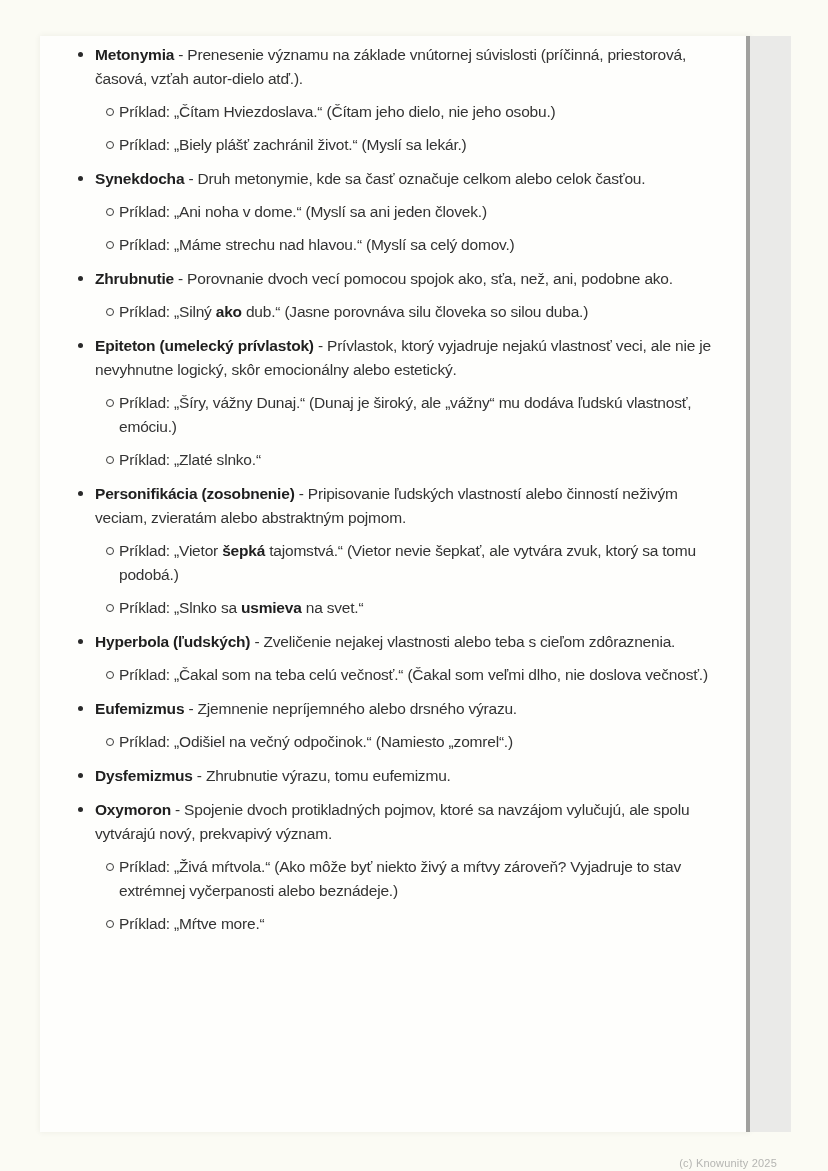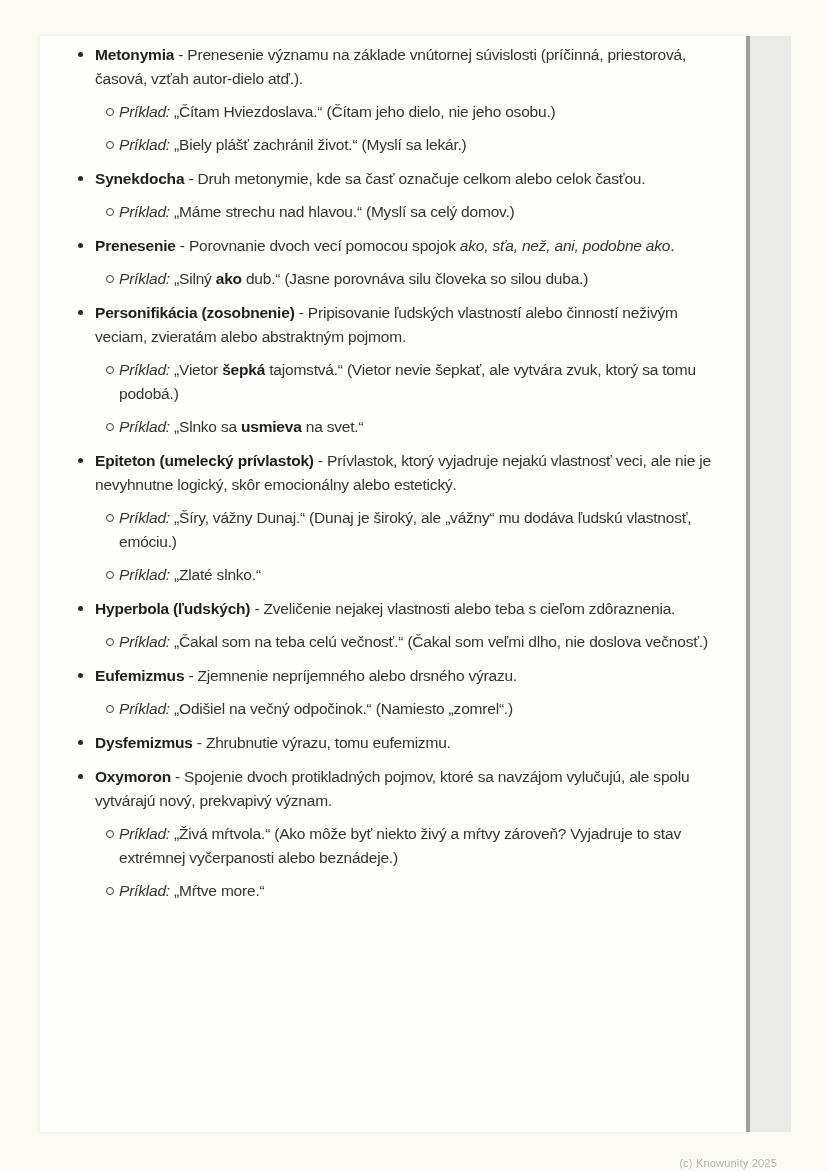--- a/index.html
+++ b/index.html
@@ -80,21 +80,21 @@
     position: absolute;
     left: -13px;
     top: 8px;
     width: 6px;
     height: 6px;
     border-radius: 50%;
     border: 1.4px solid #3a3a3a;
     background: transparent;
   }
   .seg-b { font-weight: bold; color: var(--bold-text); }
-  .seg-i { font-style: italic; }
+  .seg-i { }
   .watermark {
     position: absolute;
     top: 1156px;
     right: 51px;
     z-index: 3;
     font-size: 11px;
     line-height: 14px;
     letter-spacing: 0.2px;
     color: var(--watermark-text);
   }
@@ -107,41 +107,42 @@
       <li>
         <div><span class="seg-b">Metonymia</span><span class="seg-n"> - Prenesenie významu na základe vnútornej súvislosti (príčinná, priestorová, časová, vzťah autor-dielo atď.).</span></div>
         <ul class="l2">
           <li><span class="seg-i">Príklad:</span><span class="seg-n"> „Čítam Hviezdoslava.“ (Čítam jeho dielo, nie jeho osobu.)</span></li>
           <li><span class="seg-i">Príklad:</span><span class="seg-n"> „Biely plášť zachránil život.“ (Myslí sa lekár.)</span></li>
         </ul>
       </li>
       <li>
         <div><span class="seg-b">Synekdocha</span><span class="seg-n"> - Druh metonymie, kde sa časť označuje celkom alebo celok časťou.</span></div>
         <ul class="l2">
+          <li><span class="seg-i">Príklad:</span><span class="seg-n"> „Ani noha v dome.“ (Myslí sa ani jeden človek.)</span></li>
           <li><span class="seg-i">Príklad:</span><span class="seg-n"> „Máme strechu nad hlavou.“ (Myslí sa celý domov.)</span></li>
         </ul>
       </li>
       <li>
-        <div><span class="seg-b">Prenesenie</span><span class="seg-n"> - Porovnanie dvoch vecí pomocou spojok </span><span class="seg-i">ako, sťa, než, ani, podobne ako</span><span class="seg-n">.</span></div>
+        <div><span class="seg-b">Zhrubnutie</span><span class="seg-n"> - Porovnanie dvoch vecí pomocou spojok </span><span class="seg-i">ako, sťa, než, ani, podobne ako</span><span class="seg-n">.</span></div>
         <ul class="l2">
           <li><span class="seg-i">Príklad:</span><span class="seg-n"> „Silný </span><span class="seg-b">ako</span><span class="seg-n"> dub.“ (Jasne porovnáva silu človeka so silou duba.)</span></li>
+        </ul>
+      </li>
+      <li>
+        <div><span class="seg-b">Epiteton (umelecký prívlastok)</span><span class="seg-n"> - Prívlastok, ktorý vyjadruje nejakú vlastnosť veci, ale nie je nevyhnutne logický, skôr emocionálny alebo estetický.</span></div>
+        <ul class="l2">
+          <li><span class="seg-i">Príklad:</span><span class="seg-n"> „Šíry, vážny Dunaj.“ (Dunaj je široký, ale „vážny“ mu dodáva ľudskú vlastnosť, emóciu.)</span></li>
+          <li><span class="seg-i">Príklad:</span><span class="seg-n"> „Zlaté slnko.“</span></li>
         </ul>
       </li>
       <li>
         <div><span class="seg-b">Personifikácia (zosobnenie)</span><span class="seg-n"> - Pripisovanie ľudských vlastností alebo činností neživým veciam, zvieratám alebo abstraktným pojmom.</span></div>
         <ul class="l2">
           <li><span class="seg-i">Príklad:</span><span class="seg-n"> „Vietor </span><span class="seg-b">šepká</span><span class="seg-n"> tajomstvá.“ (Vietor nevie šepkať, ale vytvára zvuk, ktorý sa tomu podobá.)</span></li>
           <li><span class="seg-i">Príklad:</span><span class="seg-n"> „Slnko sa </span><span class="seg-b">usmieva</span><span class="seg-n"> na svet.“</span></li>
-        </ul>
-      </li>
-      <li>
-        <div><span class="seg-b">Epiteton (umelecký prívlastok)</span><span class="seg-n"> - Prívlastok, ktorý vyjadruje nejakú vlastnosť veci, ale nie je nevyhnutne logický, skôr emocionálny alebo estetický.</span></div>
-        <ul class="l2">
-          <li><span class="seg-i">Príklad:</span><span class="seg-n"> „Šíry, vážny Dunaj.“ (Dunaj je široký, ale „vážny“ mu dodáva ľudskú vlastnosť, emóciu.)</span></li>
-          <li><span class="seg-i">Príklad:</span><span class="seg-n"> „Zlaté slnko.“</span></li>
         </ul>
       </li>
       <li>
         <div><span class="seg-b">Hyperbola (ľudských)</span><span class="seg-n"> - Zveličenie nejakej vlastnosti alebo teba s cieľom zdôraznenia.</span></div>
         <ul class="l2">
           <li><span class="seg-i">Príklad:</span><span class="seg-n"> „Čakal som na teba celú večnosť.“ (Čakal som veľmi dlho, nie doslova večnosť.)</span></li>
         </ul>
       </li>
       <li>
         <div><span class="seg-b">Eufemizmus</span><span class="seg-n"> - Zjemnenie nepríjemného alebo drsného výrazu.</span></div>

